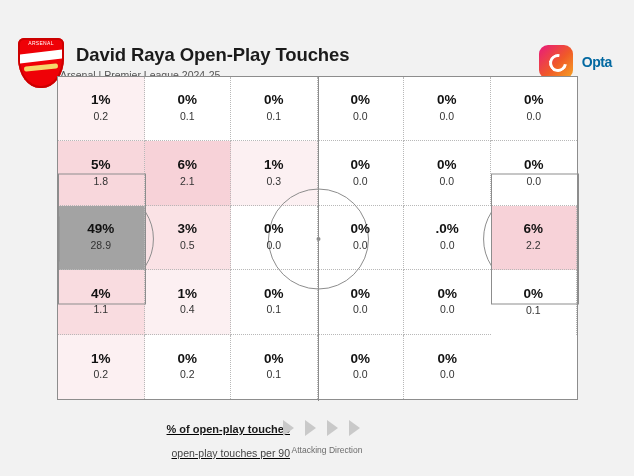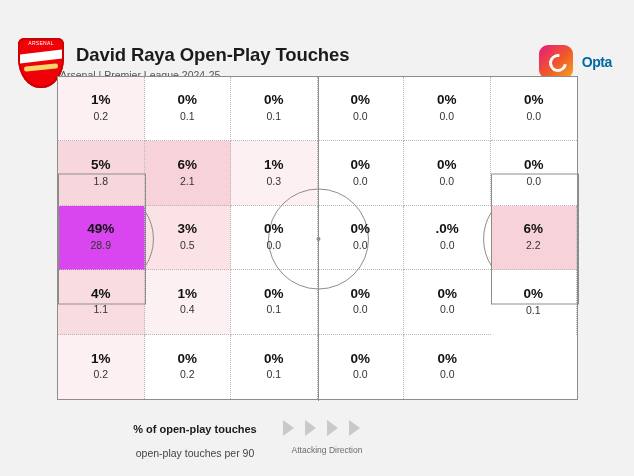--- a/index.html
+++ b/index.html
@@ -164,22 +164,23 @@
   
   #footer {
     position: absolute;
     left: 0; top: 408px;
     width: 634px;
     height: 68px;
   }
   #legend-text {
     position: absolute;
     left: 100px; top: 15px;
-    text-align: center;
+    text-align: right;
     width: 190px;
+    text-decoration: underline;
   }
   #legend-line1 {
     font-size: 11px;
     font-weight: bold;
     color: #1b1b1b;
   }
   #legend-line2 {
     font-size: 10.5px;
     color: #444;
     margin-top: 12px;
@@ -266,21 +267,21 @@
         <div class="per90">0.0</div>
       </div>
       <div class="cell" style="background: rgb(255, 255, 255);">
         <div class="pct">0%</div>
         <div class="per90">0.0</div>
       </div>
       <div class="cell lastcol" style="background: rgb(255, 255, 255);">
         <div class="pct">0%</div>
         <div class="per90">0.0</div>
       </div>
-      <div class="cell" style="background: #d946ef;">
+      <div class="cell" style="background: #a3a3a3;">
         <div class="pct">49%</div>
         <div class="per90">28.9</div>
       </div>
       <div class="cell" style="background: rgb(250, 226, 229);">
         <div class="pct">3%</div>
         <div class="per90">0.5</div>
       </div>
       <div class="cell" style="background: rgb(255, 255, 255);">
         <div class="pct">0%</div>
         <div class="per90">0.0</div>

